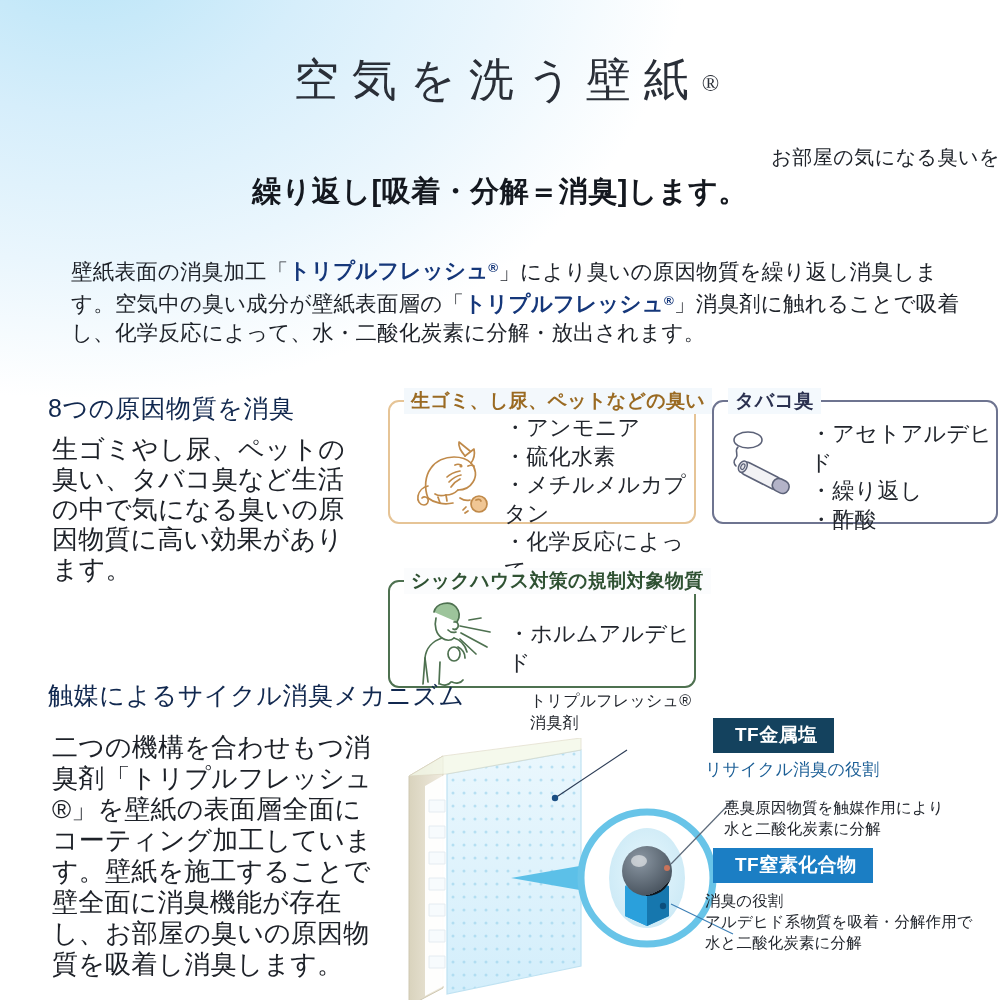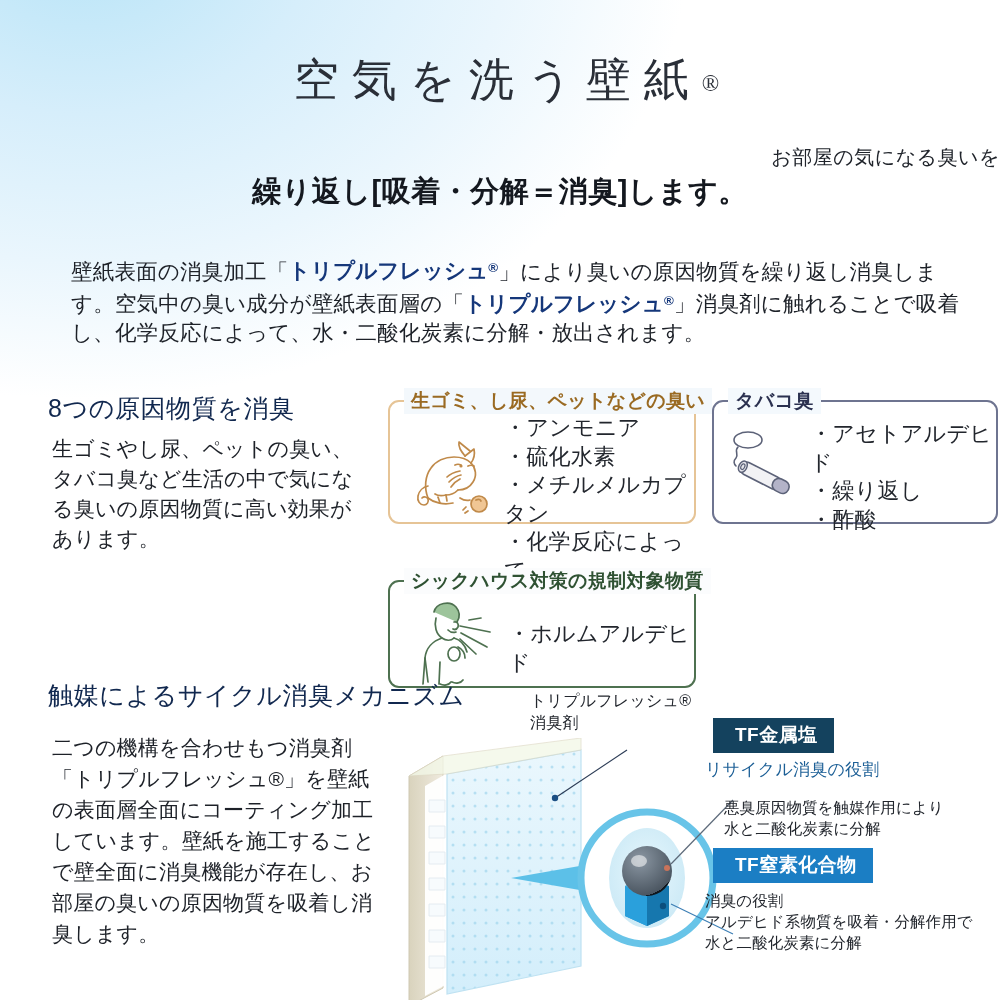--- a/index.html
+++ b/index.html
@@ -45,21 +45,21 @@
 
   
   .sec-h{
     position:absolute;font-size:25px;font-weight:normal;
     color:#11284f;letter-spacing:.6px;white-space:nowrap;
   }
   .sec-h.h1{left:48px;top:392px;}
   .sec-h.h2{left:48px;top:679px;}
 
   .sec-p{
-    position:absolute;font-size:21px;line-height:30px;
+    position:absolute;font-size:26px;line-height:30px;
     color:#1d2128;letter-spacing:.2px;
   }
   .sec-p.p1{left:52px;top:434px;width:310px;}
   .sec-p.p2{left:52px;top:732px;width:330px;line-height:31px;}
 
   
   .fs{position:absolute;border-radius:11px;box-sizing:border-box;}
   .fs .legend{
     position:absolute;top:-14px;left:14px;
     padding:0 7px;font-size:19px;font-weight:bold;

